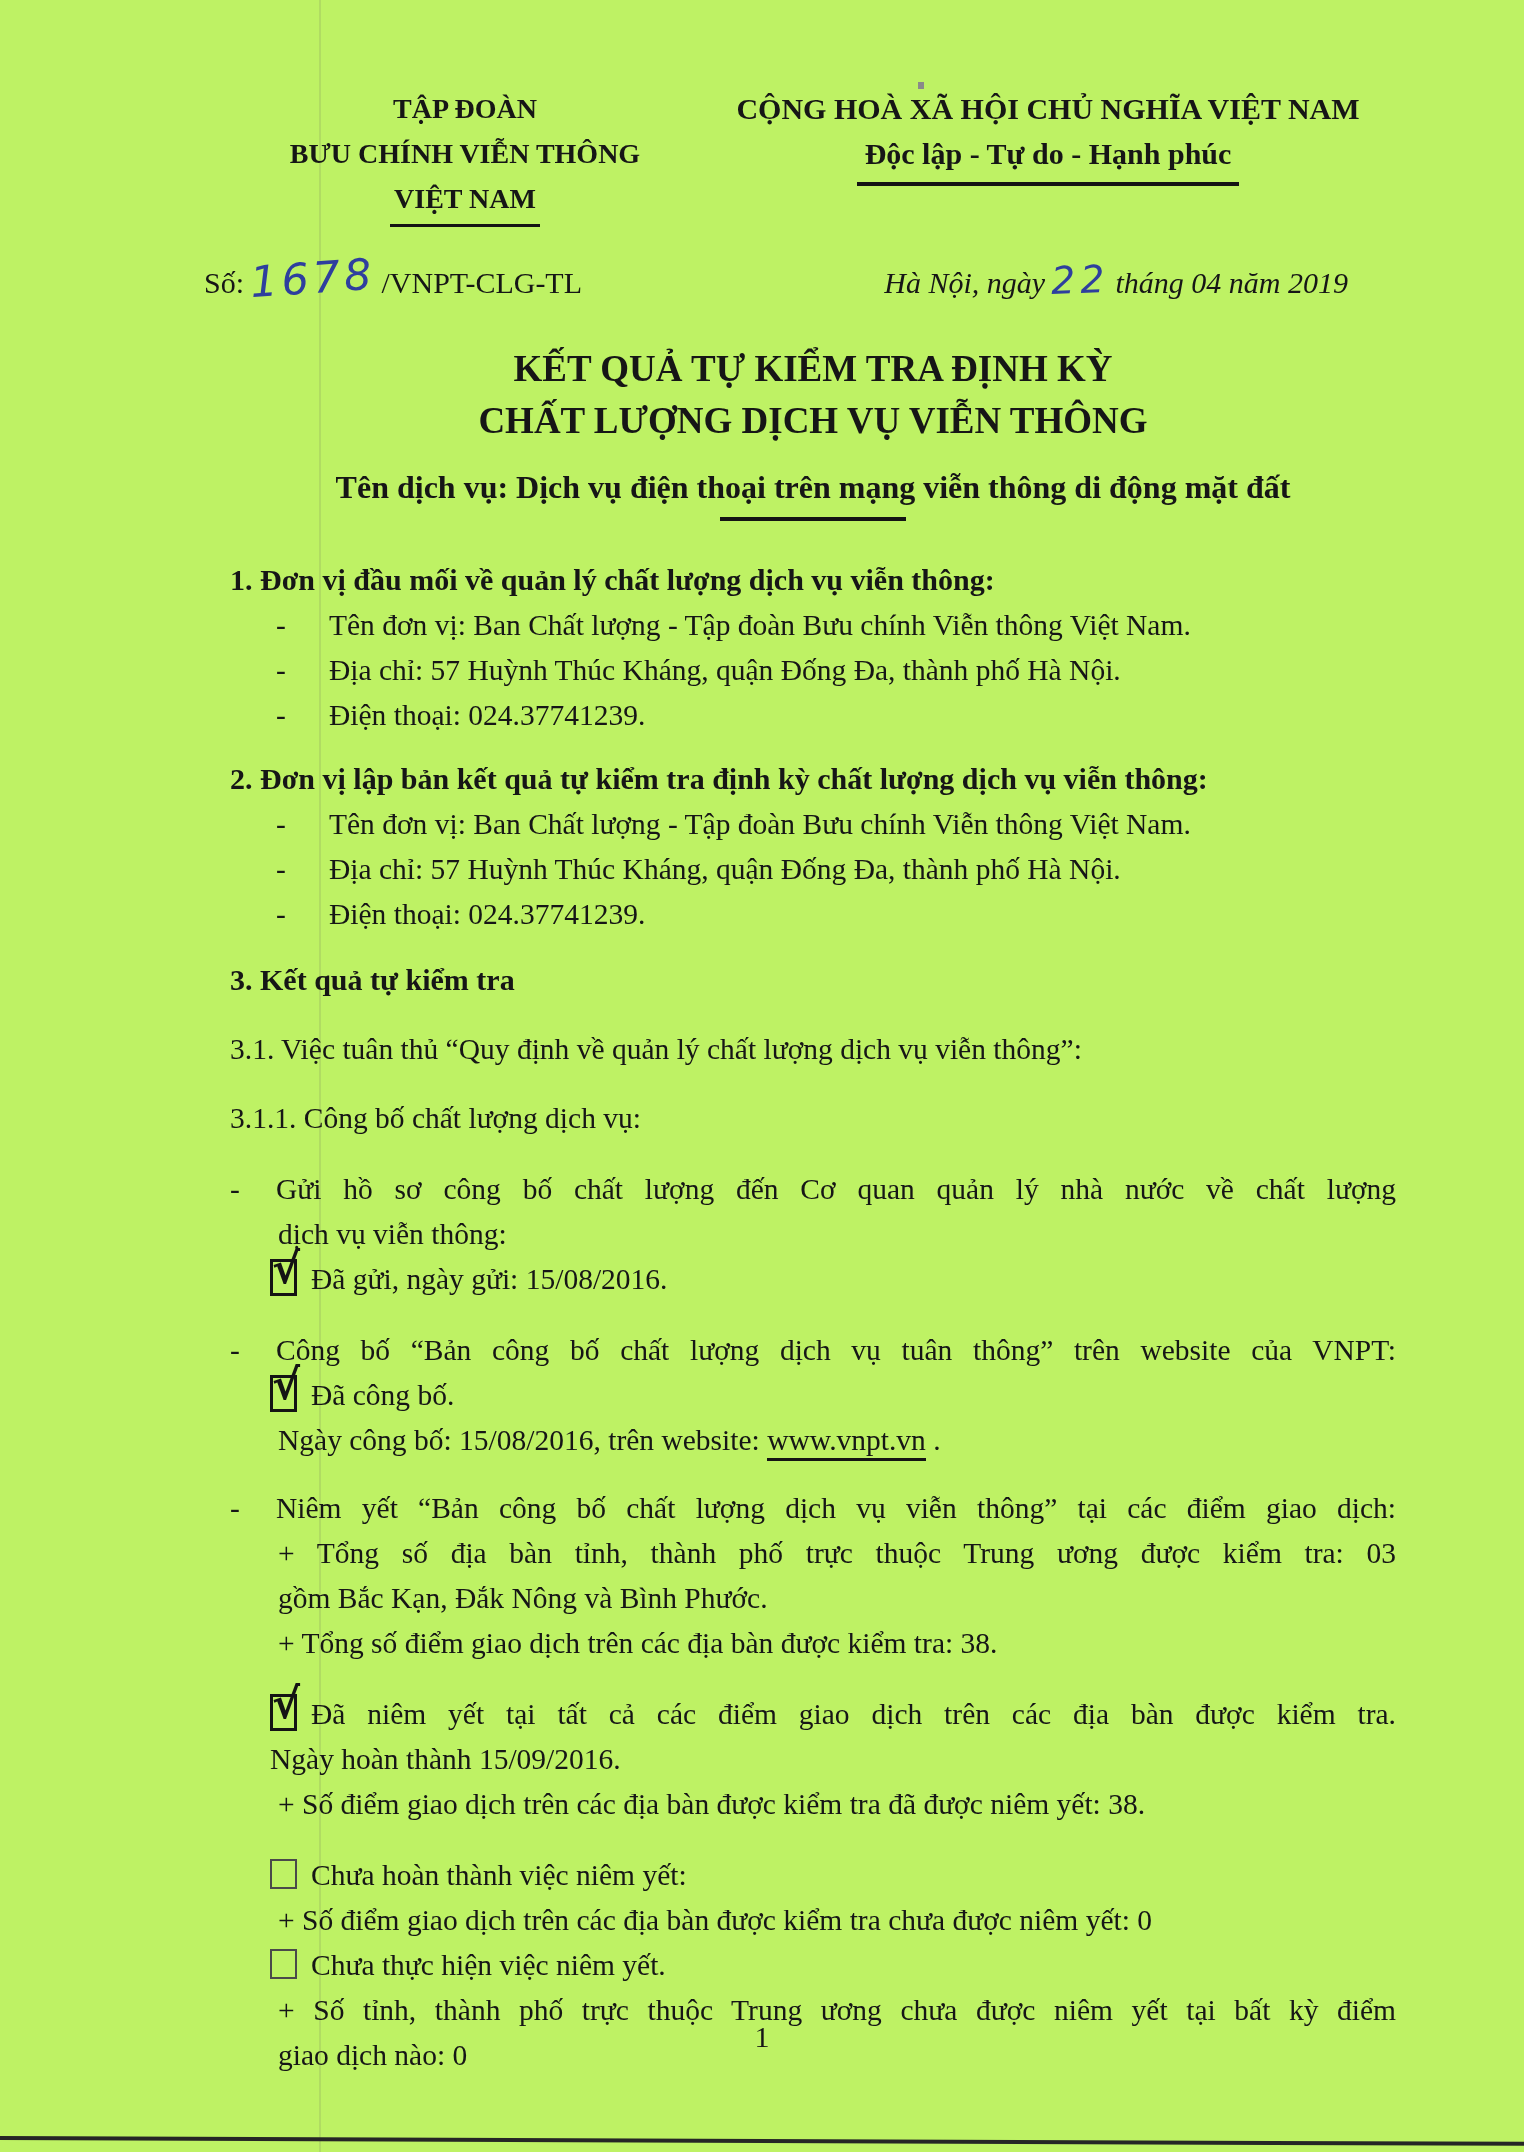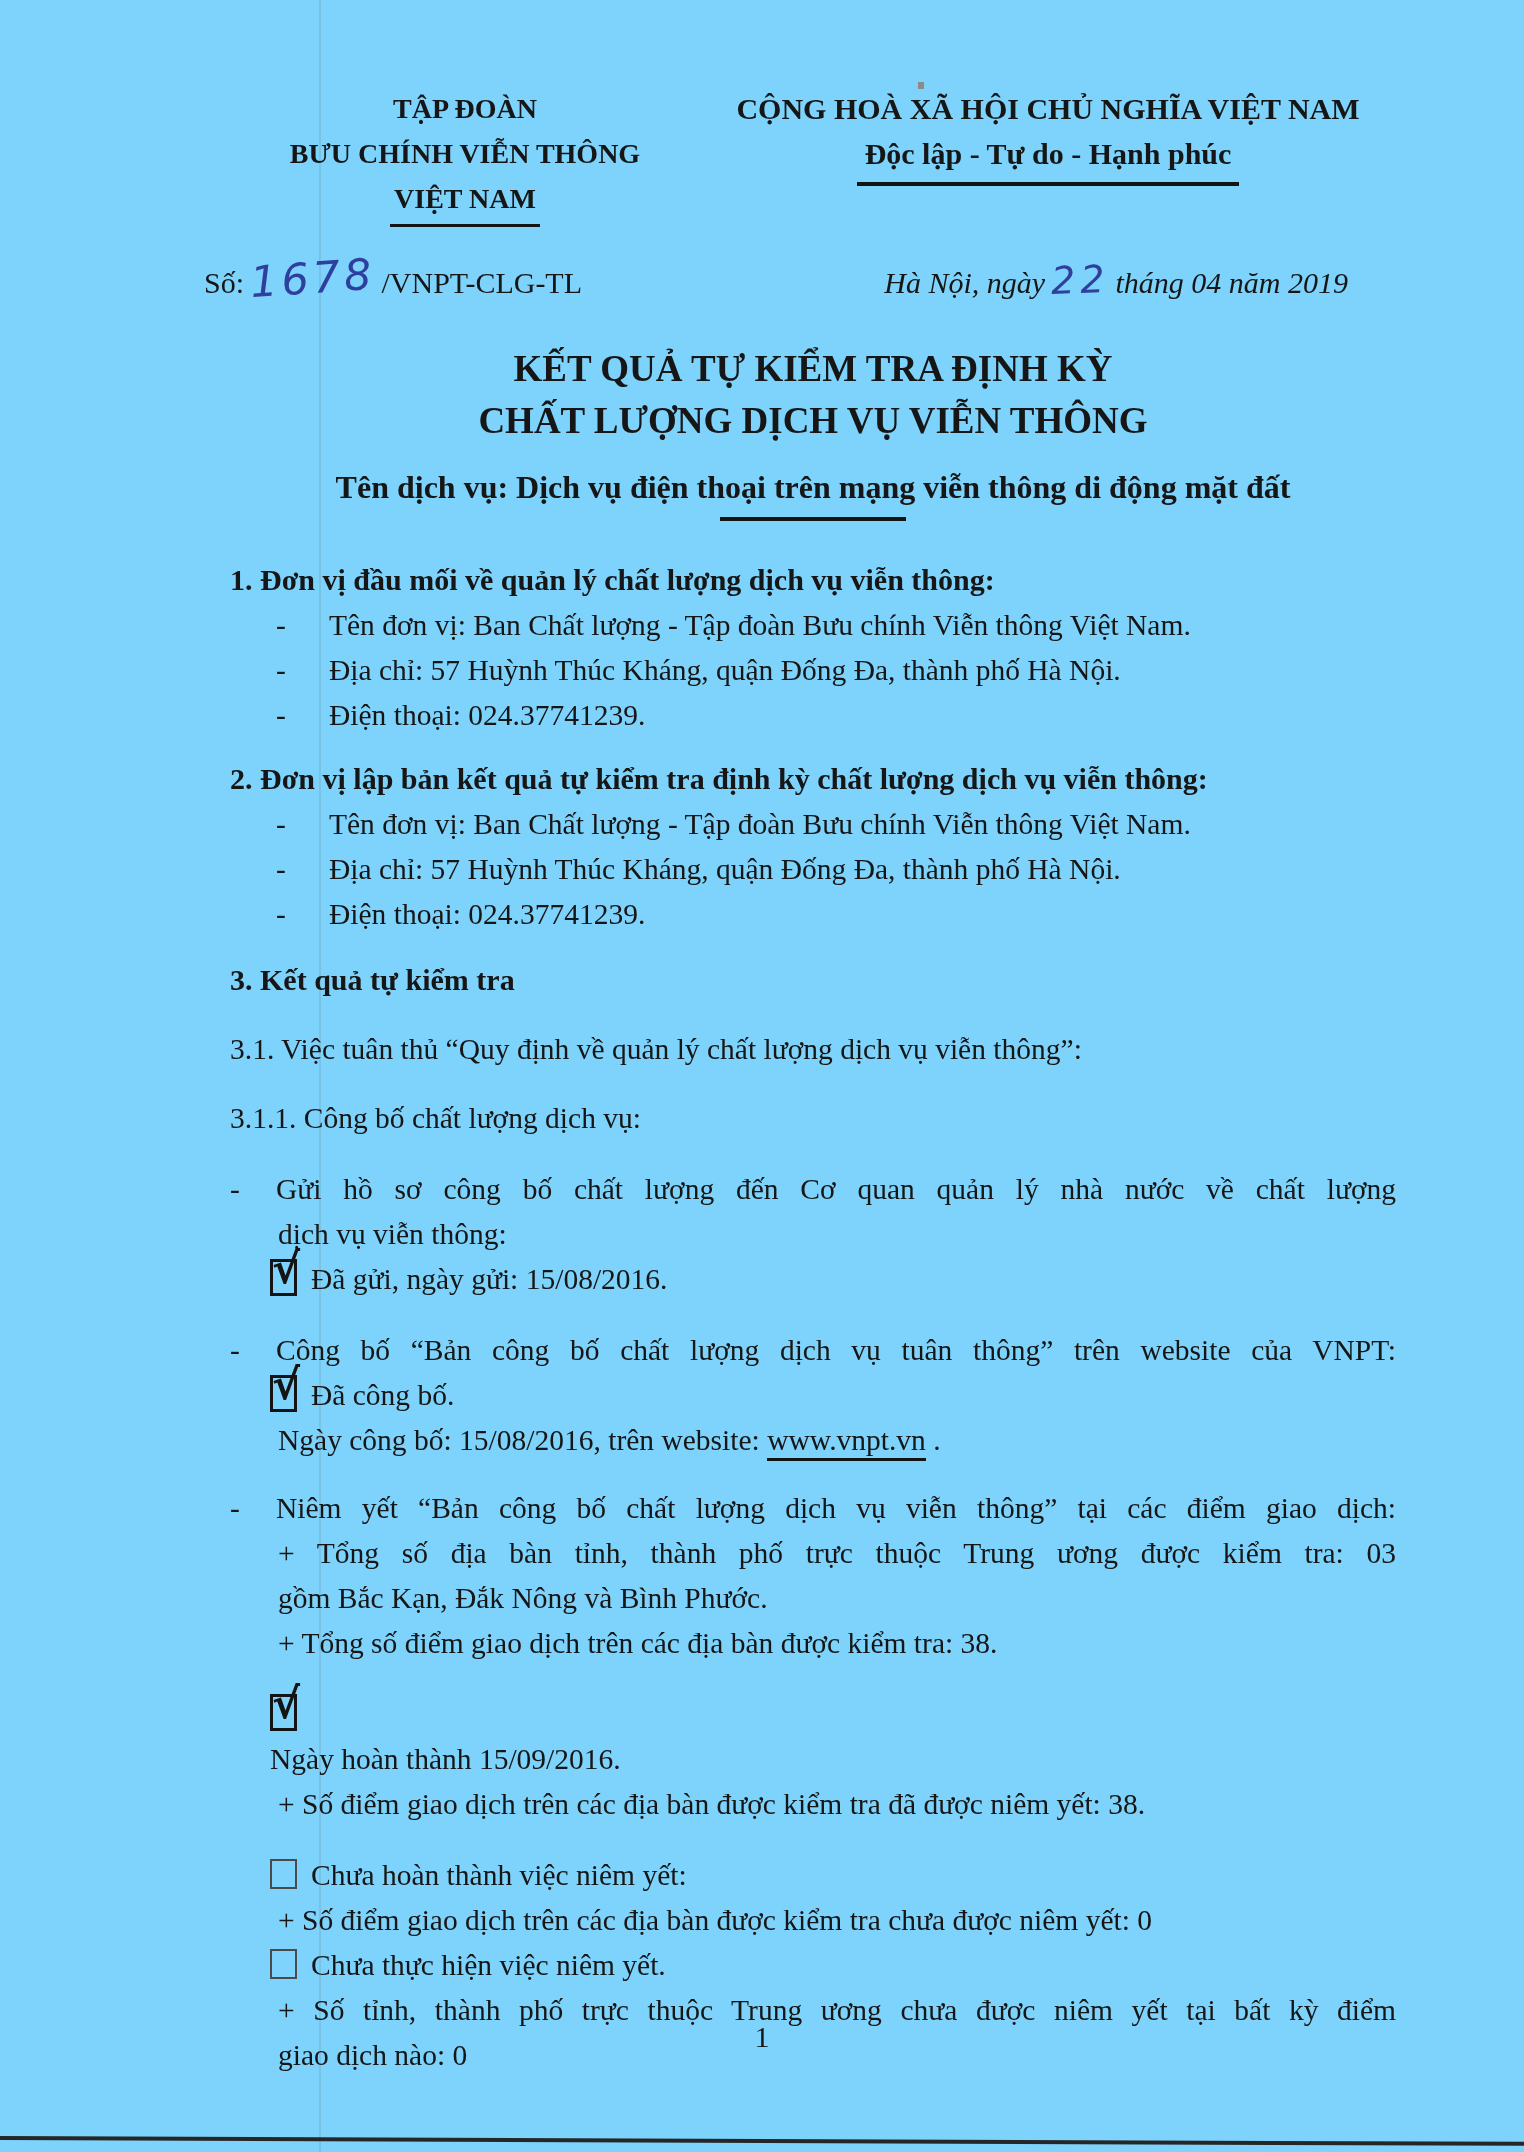--- a/index.html
+++ b/index.html
@@ -1,21 +1,21 @@
 <!DOCTYPE html>
 <html><head>
 <meta charset="utf-8">
 <style>
   html, body { margin: 0; padding: 0; background: #e8e8e8; }
   .page {
     position: relative;
     width: 1524px;
     height: 2152px;
     margin: 0 auto;
-    background: #7dd3fc;
+    background: #bef264;
     color: #161616;
     font-family: "Liberation Serif", serif;
     overflow: hidden;
   }
   
   .crease {
     position: absolute; left: 319px; top: 0;
     width: 2px; height: 100%;
     background: rgba(90,90,90,0.14);
   }
@@ -169,21 +169,21 @@
 
     <div class="line li2 jfull mt-b"><span class="dash">-</span><span>Công bố “Bản công bố chất lượng dịch vụ tuân thông” trên website của VNPT:</span></div>
     <div class="line cbline"><span class="cbx"><span class="tick">√</span></span><span>Đã công bố.</span></div>
     <div class="line indent"><span>Ngày công bố: 15/08/2016, trên website: </span><span class="weblink">www.vnpt.vn</span><span> .</span></div>
 
     <div class="line li2 jfull mt-g"><span class="dash">-</span><span>Niêm yết “Bản công bố chất lượng dịch vụ viễn thông” tại các điểm giao dịch:</span></div>
     <div class="line indent jfull">+ Tổng số địa bàn tỉnh, thành phố trực thuộc Trung ương được kiểm tra: 03</div>
     <div class="line indent">gồm Bắc Kạn, Đắk Nông và Bình Phước.</div>
     <div class="line indent">+ Tổng số điểm giao dịch trên các địa bàn được kiểm tra: 38.</div>
 
-    <div class="line cbline jfull mt-b"><span class="cbx"><span class="tick">√</span></span></div>
+    <div class="line cbline jfull mt-b"><span class="cbx"><span class="tick">√</span></span><span>Đã niêm yết tại tất cả các điểm giao dịch trên các địa bàn được kiểm tra.</span></div>
     <div class="line cbline">Ngày hoàn thành 15/09/2016.</div>
     <div class="line indent">+ Số điểm giao dịch trên các địa bàn được kiểm tra đã được niêm yết: 38.</div>
 
     <div class="line cbline mt-b"><span class="cbx-empty"></span><span>Chưa hoàn thành việc niêm yết:</span></div>
     <div class="line indent">+ Số điểm giao dịch trên các địa bàn được kiểm tra chưa được niêm yết: 0</div>
     <div class="line cbline"><span class="cbx-empty"></span><span>Chưa thực hiện việc niêm yết.</span></div>
     <div class="line indent jfull">+ Số tỉnh, thành phố trực thuộc Trung ương chưa được niêm yết tại bất kỳ điểm</div>
     <div class="line indent">giao dịch nào: 0</div>
 
   </div>

